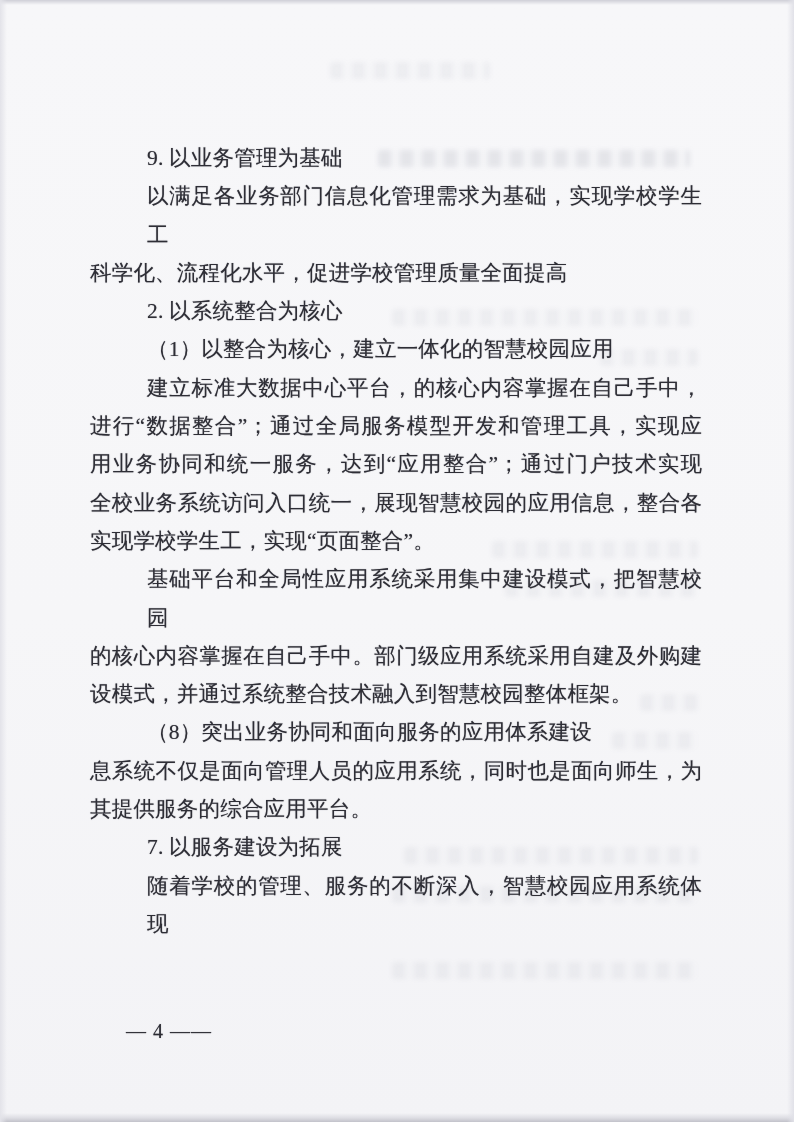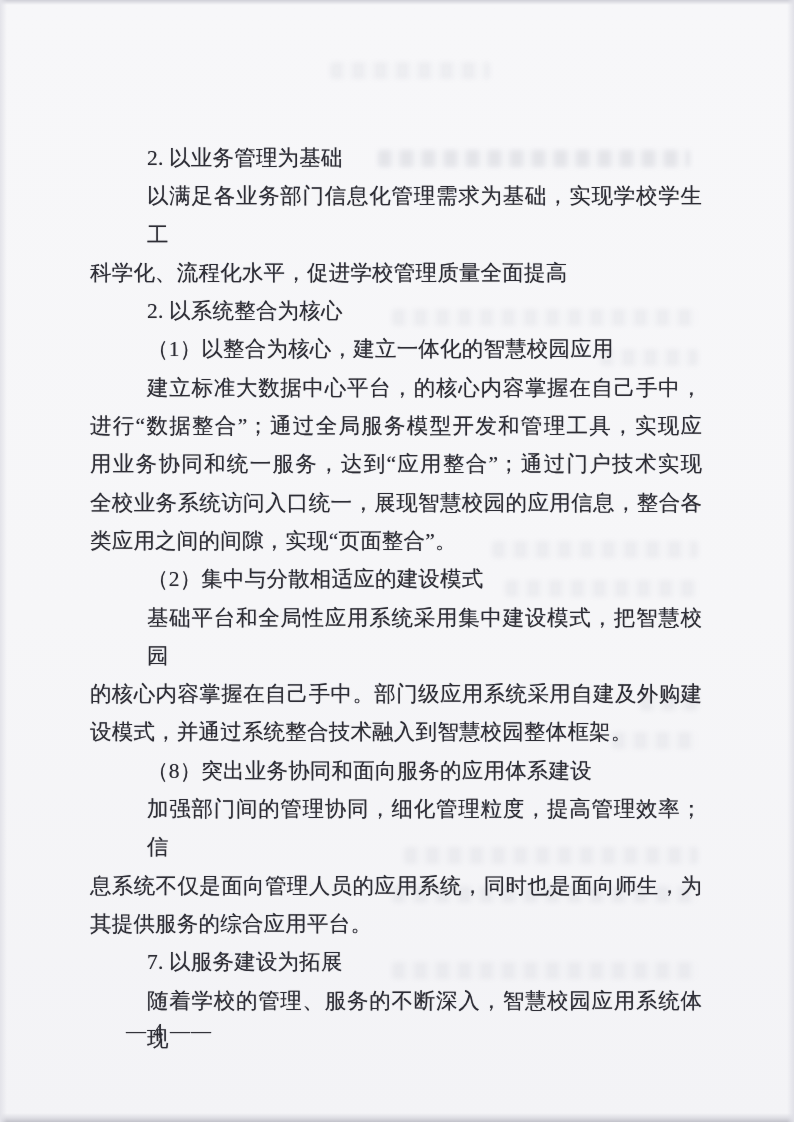--- a/index.html
+++ b/index.html
@@ -95,36 +95,34 @@
   <div class="ghost faintest" style="left:600px; top:349px; width:98px;"></div>
   <div class="ghost faintest" style="left:492px; top:541px; width:206px;"></div>
   <div class="ghost faintest" style="left:505px; top:580px; width:193px;"></div>
   <div class="ghost faintest" style="left:640px; top:694px; width:60px;"></div>
   <div class="ghost faintest" style="left:612px; top:732px; width:86px;"></div>
   <div class="ghost faintest" style="left:404px; top:847px; width:294px;"></div>
   <div class="ghost faintest" style="left:392px; top:886px; width:306px;"></div>
   <div class="ghost faintest" style="left:392px; top:962px; width:306px;"></div>
 
   <main class="textblock" id="text-lines">
-      <div class="line indent">2. 以业务管理为基础</div>
+      <div class="line indent">9. 以业务管理为基础</div>
       <div class="line indent justify">以满足各业务部门信息化管理需求为基础，实现学校学生工</div>
       <div class="line">科学化、流程化水平，促进学校管理质量全面提高</div>
       <div class="line indent">2. 以系统整合为核心</div>
       <div class="line indent">（1）以整合为核心，建立一体化的智慧校园应用</div>
       <div class="line indent justify">建立标准大数据中心平台，的核心内容掌握在自己手中，</div>
       <div class="line justify">进行“数据整合”；通过全局服务模型开发和管理工具，实现应</div>
       <div class="line justify">用业务协同和统一服务，达到“应用整合”；通过门户技术实现</div>
       <div class="line justify">全校业务系统访问入口统一，展现智慧校园的应用信息，整合各</div>
-      <div class="line">类应用之间的间隙，实现“页面整合”。</div>
-      <div class="line indent">（2）集中与分散相适应的建设模式</div>
+      <div class="line">实现学校学生工，实现“页面整合”。</div>
       <div class="line indent justify">基础平台和全局性应用系统采用集中建设模式，把智慧校园</div>
       <div class="line justify">的核心内容掌握在自己手中。部门级应用系统采用自建及外购建</div>
       <div class="line">设模式，并通过系统整合技术融入到智慧校园整体框架。</div>
       <div class="line indent">（8）突出业务协同和面向服务的应用体系建设</div>
-      <div class="line indent justify">加强部门间的管理协同，细化管理粒度，提高管理效率；信</div>
       <div class="line justify">息系统不仅是面向管理人员的应用系统，同时也是面向师生，为</div>
       <div class="line">其提供服务的综合应用平台。</div>
       <div class="line indent">7. 以服务建设为拓展</div>
       <div class="line indent justify">随着学校的管理、服务的不断深入，智慧校园应用系统体现</div>
     </main>
 
   <div class="page-number">— 4 ——</div>
 
 </div>
 

